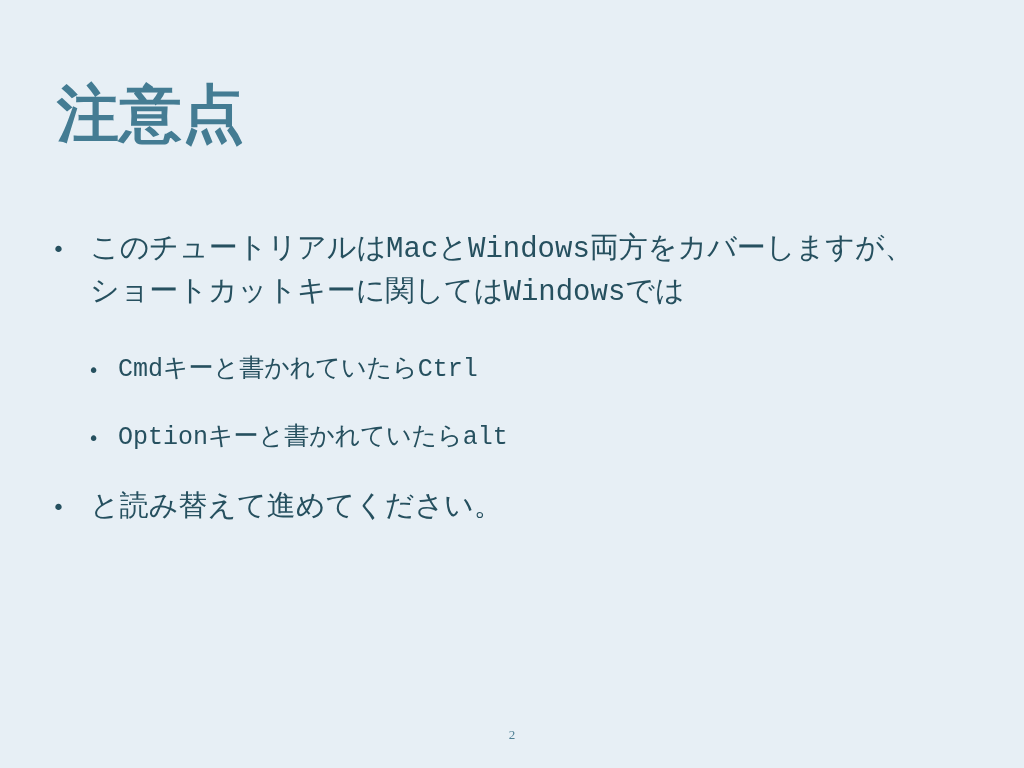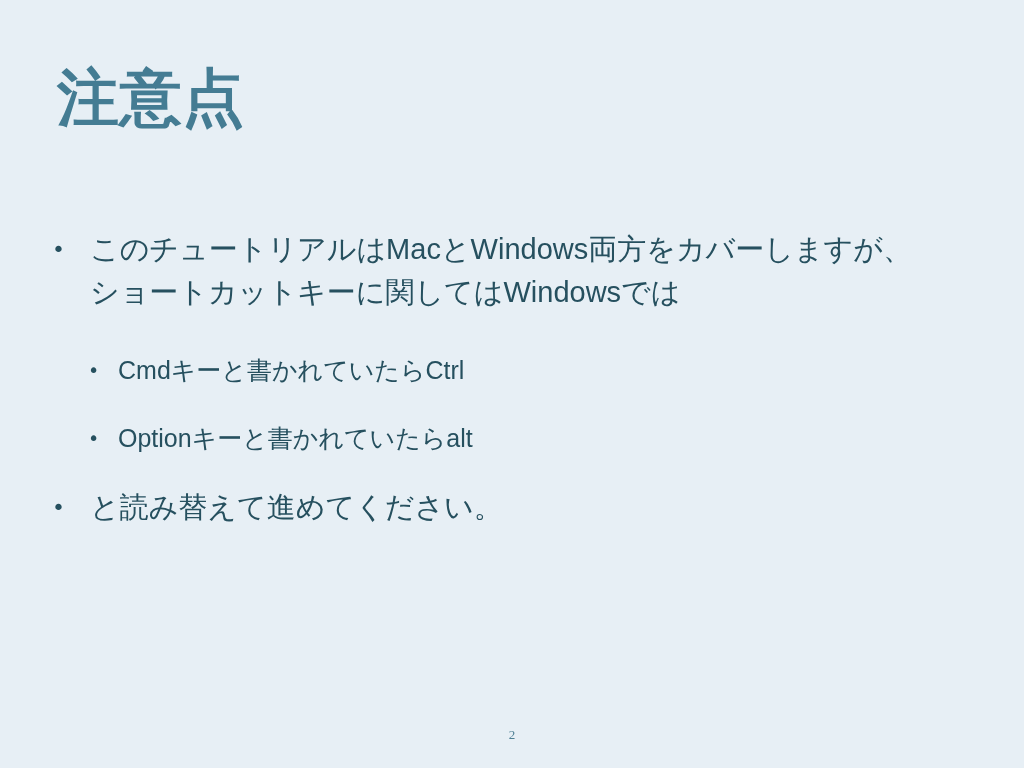--- a/index.html
+++ b/index.html
@@ -19,21 +19,21 @@
     width: 1024px;
     height: 768px;
     background: #e7eff5;
     box-sizing: border-box;
   }
 
   
   .slide-title {
     position: absolute;
     left: 57px;
-    top: 20px;
+    top: 36px;
     font-size: 62px;
     line-height: 1.15;
     font-weight: bold;
     color: #447c93;
     letter-spacing: 0.01em;
     white-space: nowrap;
   }
 
   
   .body-block {
@@ -51,20 +51,21 @@
 
   .bullet-row .marker {
     flex: 0 0 auto;
     text-align: left;
     color: #26505f;
     font-family: "DejaVu Sans", sans-serif;
   }
 
   .bullet-row .content {
     flex: 1 1 auto;
+    font-family: Liberation Mono, monospace;
   }
 
   
   .level-1 {
     font-size: 29px;
     line-height: 43px;
     margin-bottom: 16px;
   }
   .level-1 > .marker {
     width: 38px;

